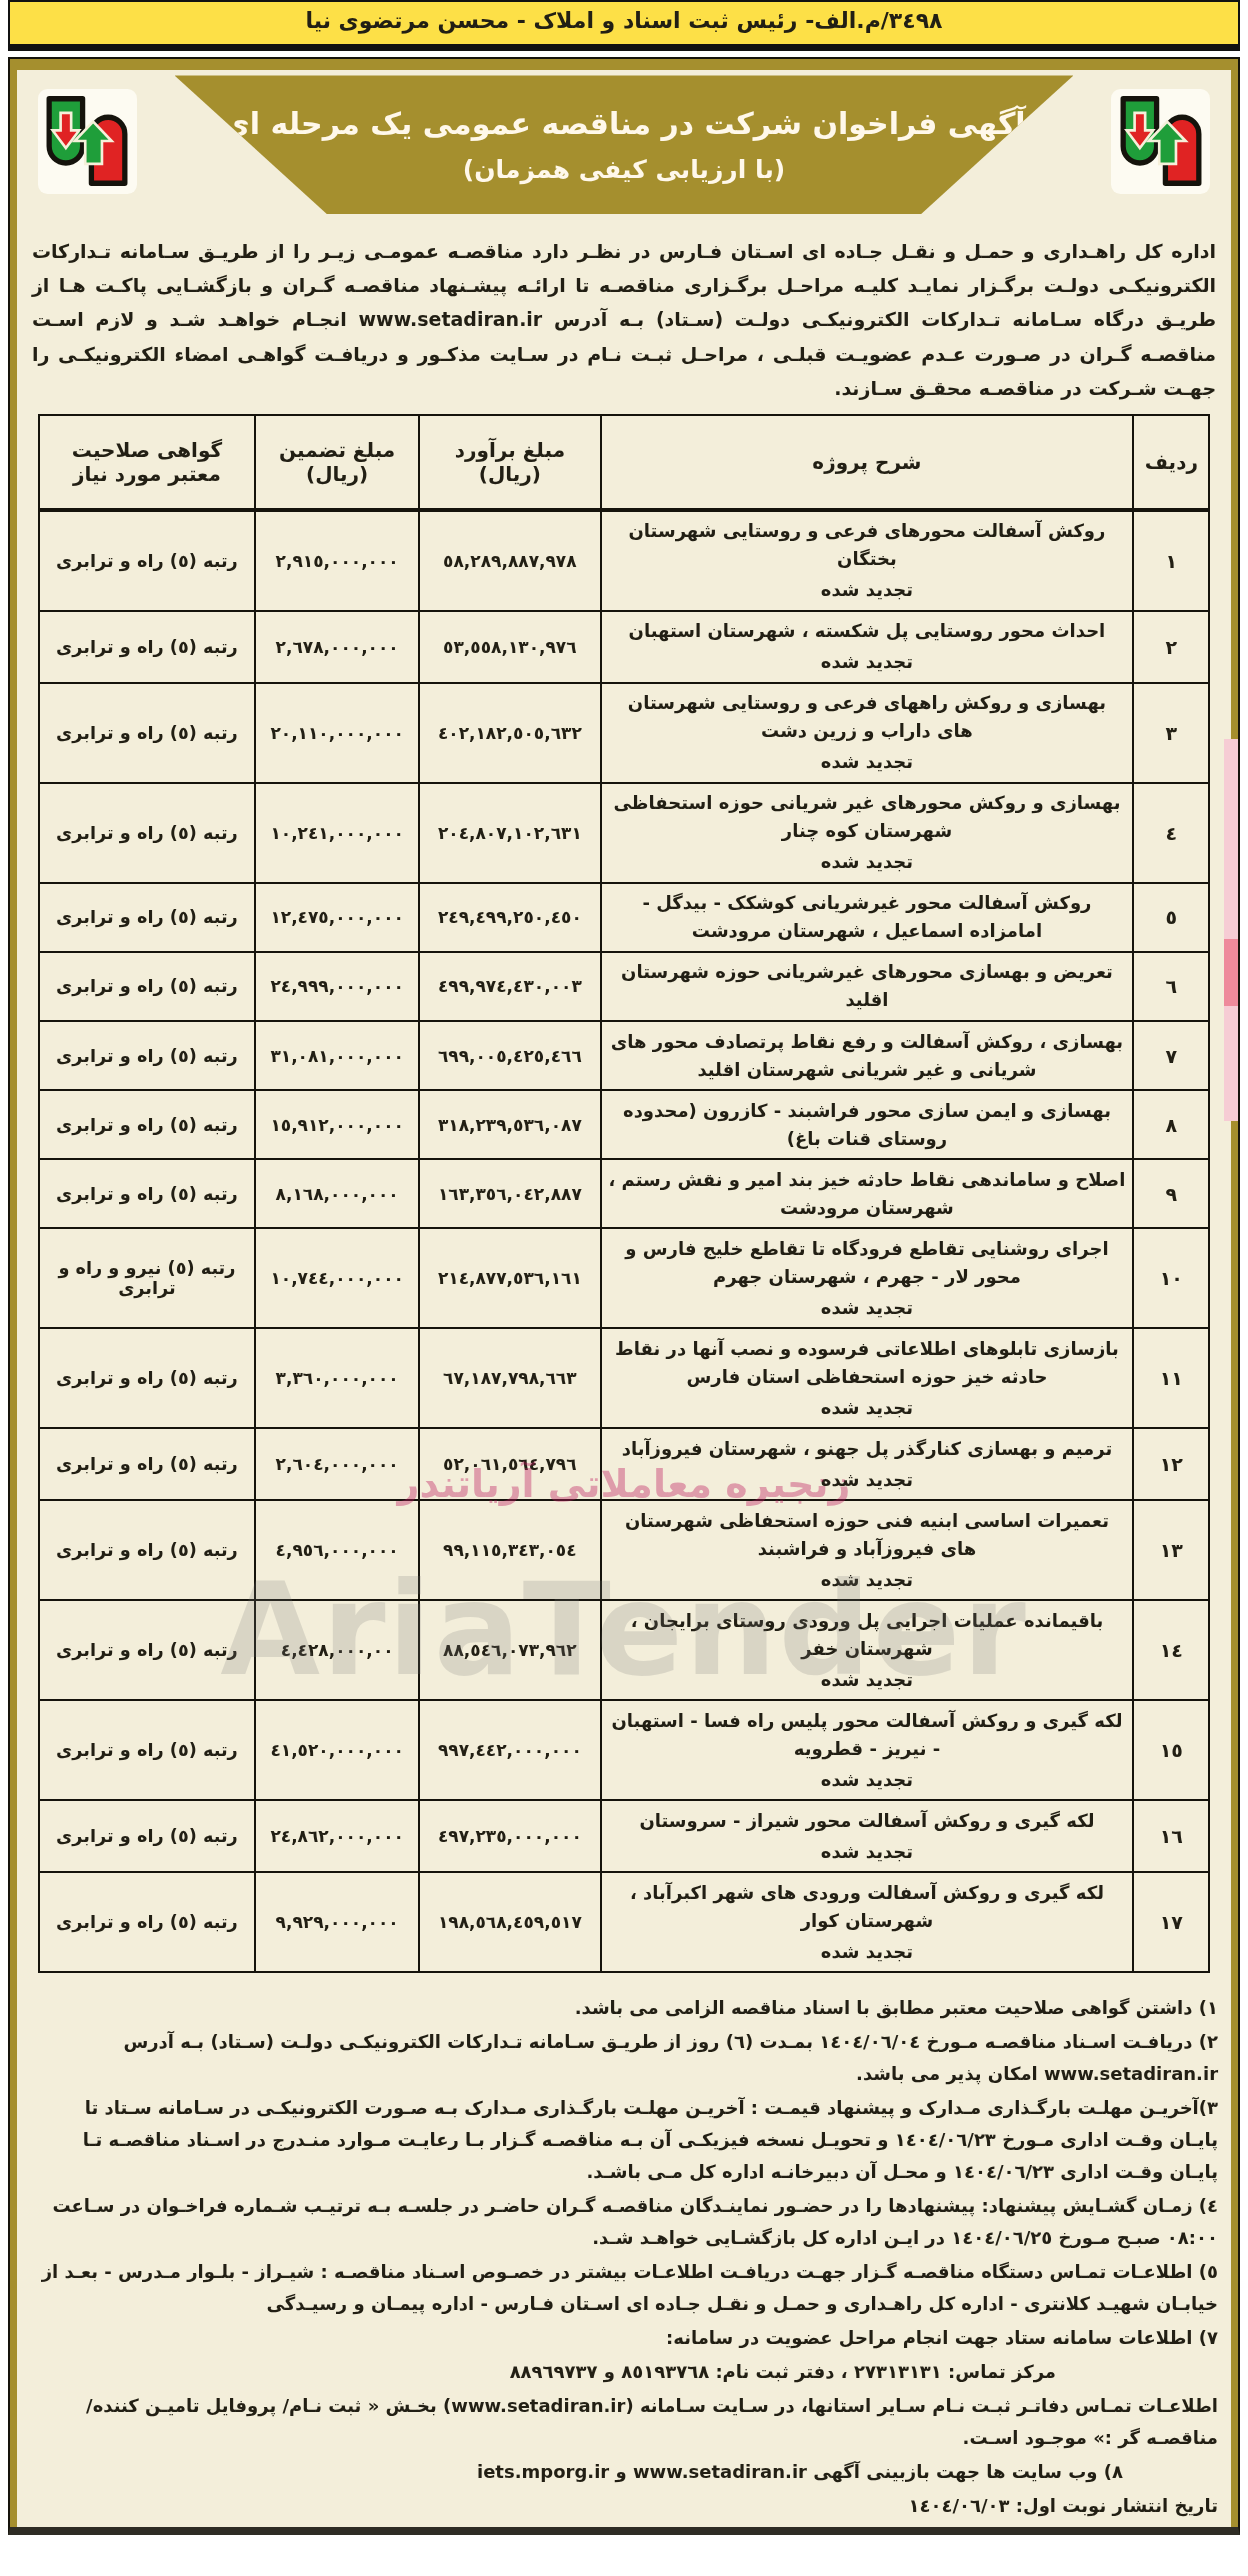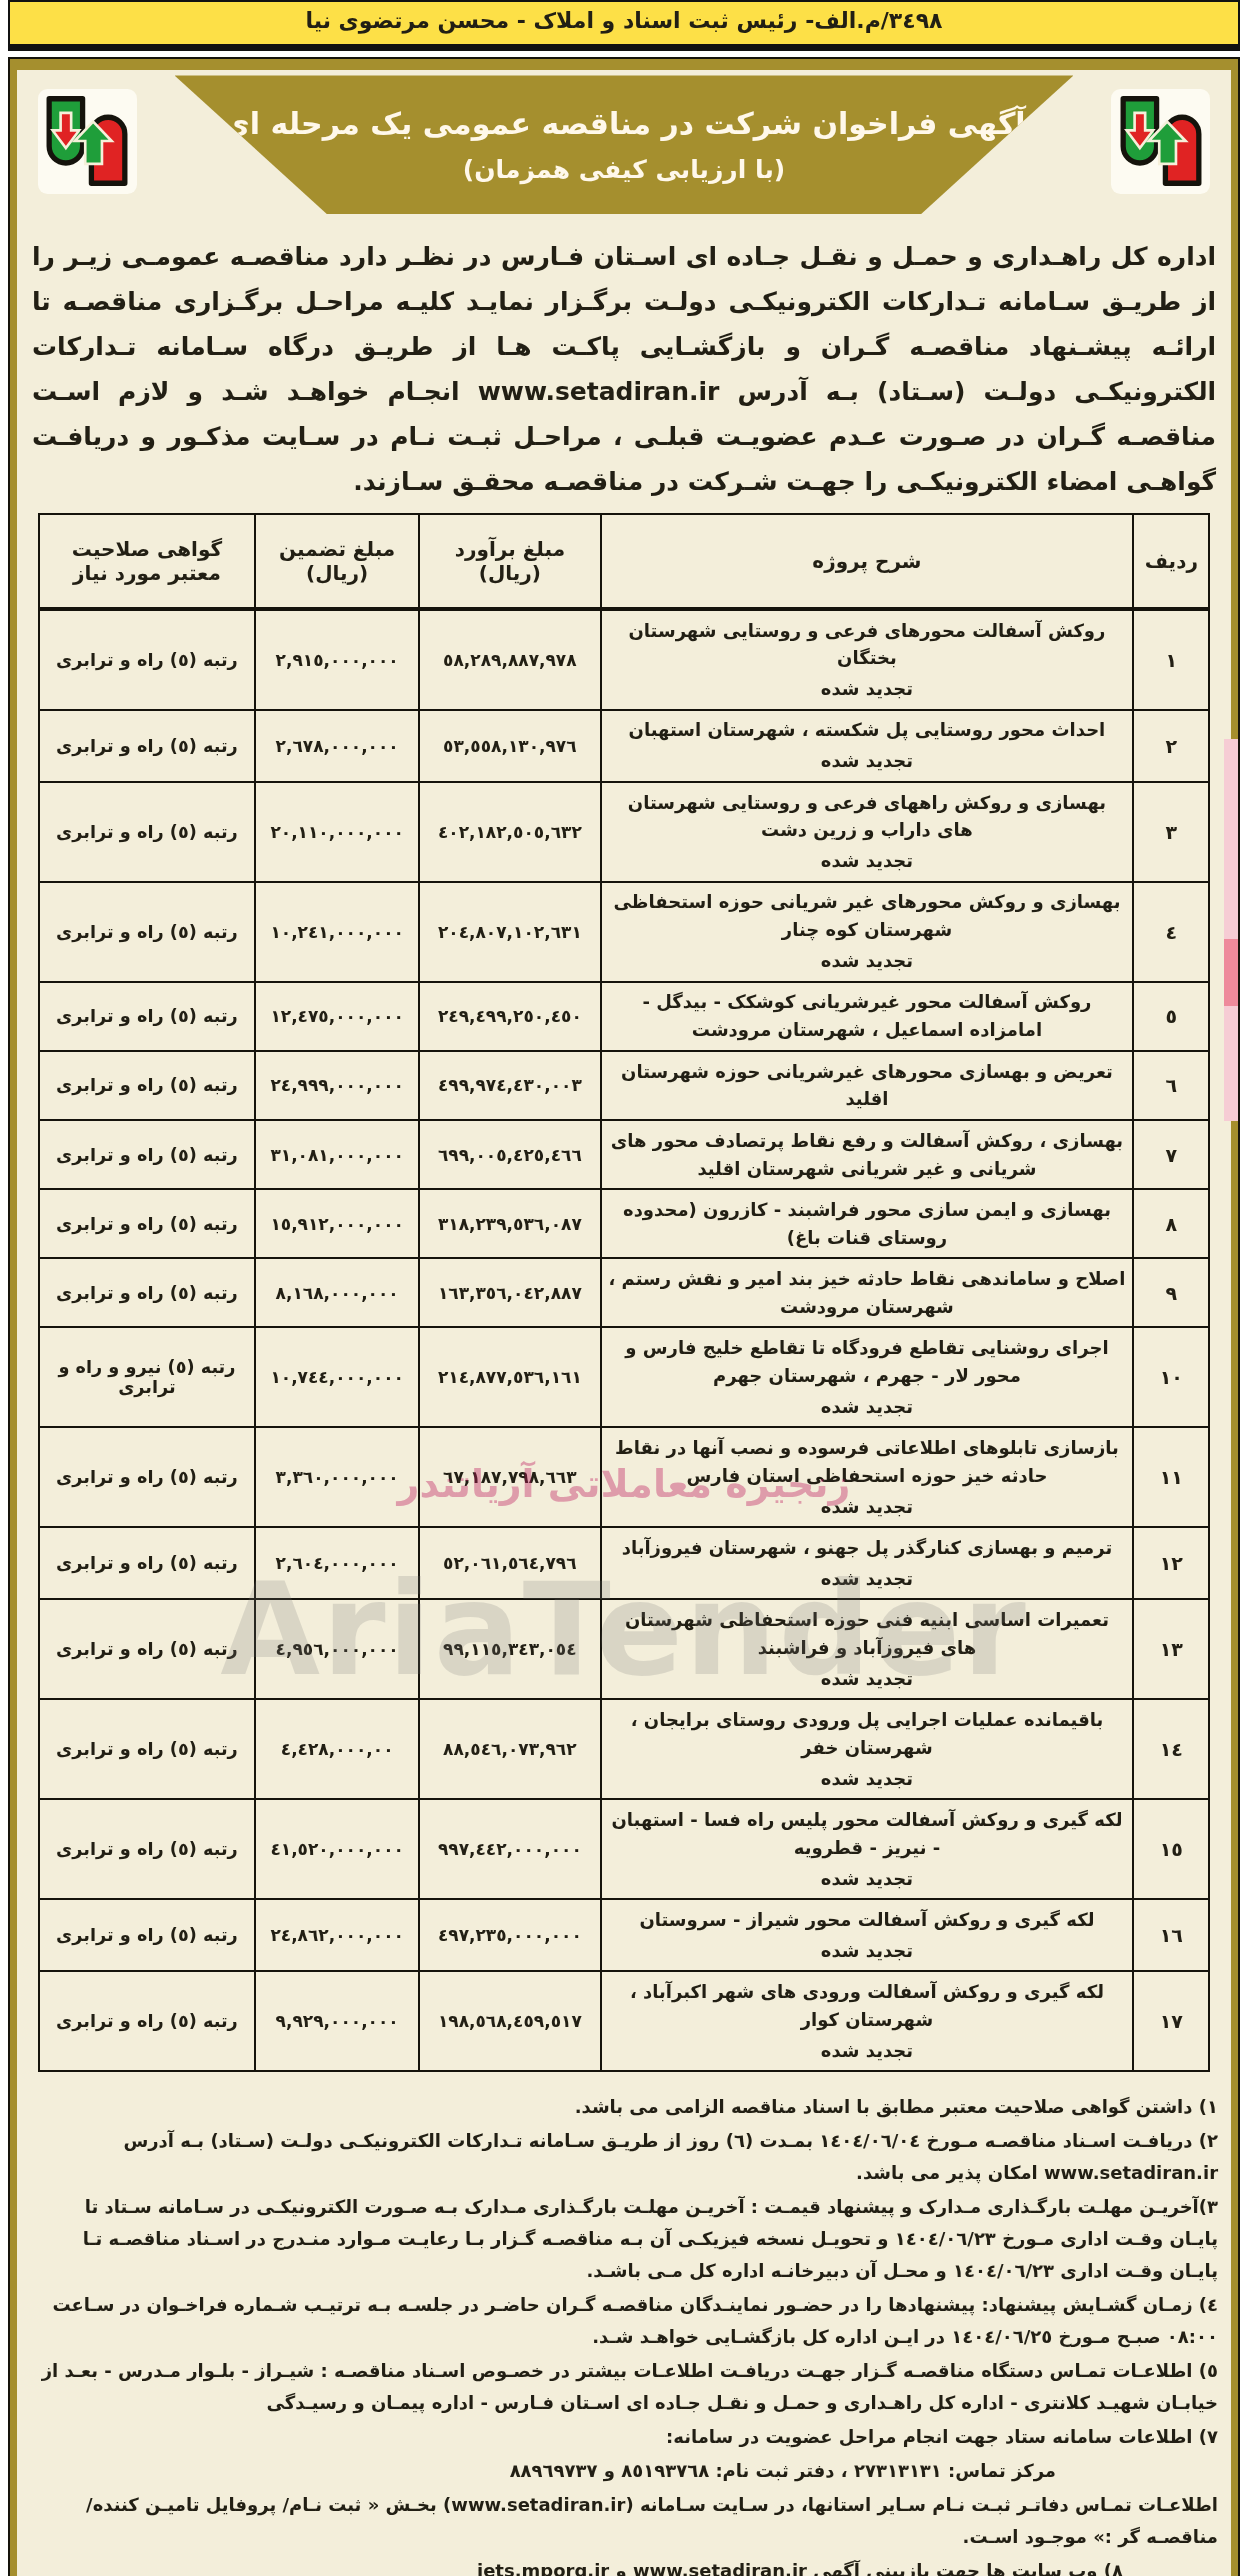--- a/index.html
+++ b/index.html
@@ -57,21 +57,21 @@
     background:#fdfbf2;border-radius:9.5px;
     display:flex;align-items:center;justify-content:center;
   }
   .logo-left{left:21px;}
   .logo-right{right:21px;}
   
   .intro{
     direction:rtl;
     text-align:justify;
     font-weight:bold;
-    font-size:25px;
+    font-size:19px;
     line-height:1.8;
     padding:7.6px 15.3px 5.7px 15.3px;
   }
   
   .tbl-wrap{padding:3.8px 21px 9.5px 21px;}
   table.tender{
     direction:rtl;
     width:100%;
     border-collapse:collapse;
     border:2.9px solid #15130c;

